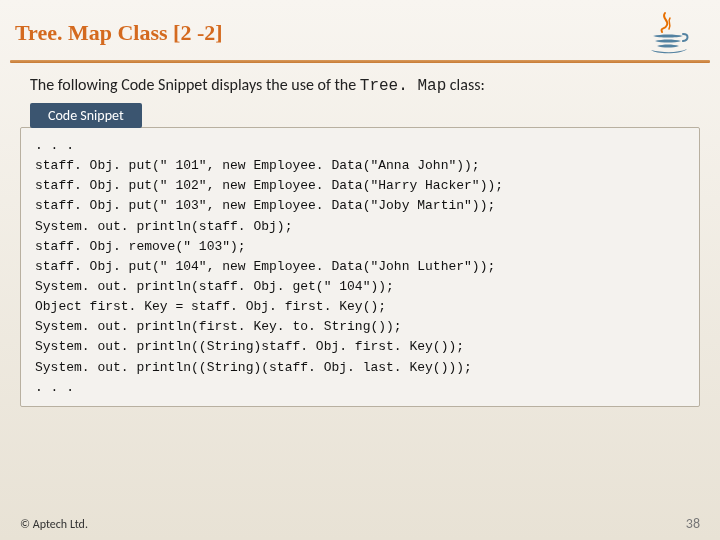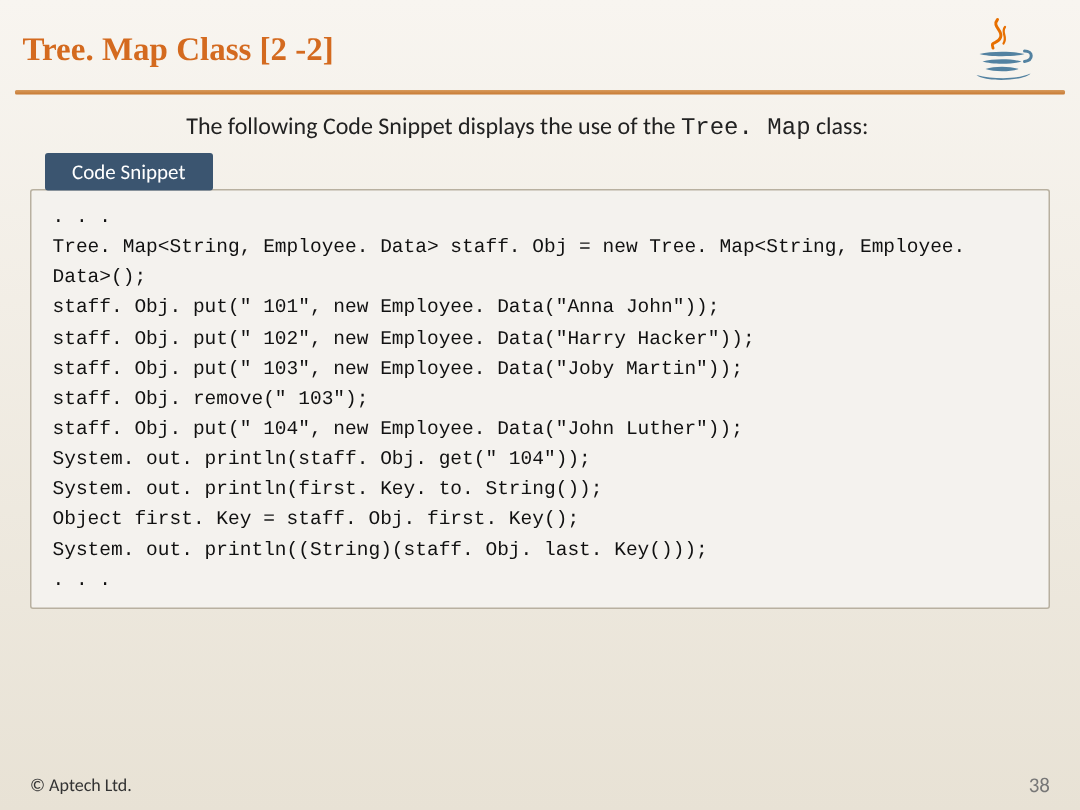--- a/index.html
+++ b/index.html
@@ -31,21 +31,20 @@
   }
   .java-logo {
     width: 50px;
     height: 45px;
     position: relative;
   }
   .intro {
     padding: 4px 47px 8px 30px;
     font-size: 16px;
     color: #222;
-    text-align: center;
   }
   .intro .monocls { font-family: 'Courier New', monospace; }
   .snippet-wrap {
     margin: 0 20px;
     position: relative;
   }
   .snippet-label {
     background: #3b5570;
     color: #fff;
     font-size: 14px;
@@ -106,29 +105,30 @@
 <div class="title-underline"></div>
 
 <div class="intro">
   <span>The following Code Snippet displays the use of the </span><span class="monocls">Tree. Map</span><span> class:</span>
 </div>
 
 <div class="snippet-wrap">
   <div class="snippet-label">Code Snippet</div>
   <div class="code-box">
     <div class="code-line">. . .</div>
-    <div class="code-line">Tree. Map&lt;String, Employee. Data&gt; staff. Obj = new Tree. Map&lt;String, Employee. Data&gt;();</div>
     <div class="code-line">staff. Obj. put(" 101", new Employee. Data("Anna John"));</div>
     <div class="code-line">staff. Obj. put(" 102", new Employee. Data("Harry Hacker"));</div>
     <div class="code-line">staff. Obj. put(" 103", new Employee. Data("Joby Martin"));</div>
+    <div class="code-line">System. out. println(staff. Obj);</div>
     <div class="code-line">staff. Obj. remove(" 103");</div>
     <div class="code-line">staff. Obj. put(" 104", new Employee. Data("John Luther"));</div>
     <div class="code-line">System. out. println(staff. Obj. get(" 104"));</div>
+    <div class="code-line">Object first. Key = staff. Obj. first. Key();</div>
     <div class="code-line">System. out. println(first. Key. to. String());</div>
-    <div class="code-line">Object first. Key = staff. Obj. first. Key();</div>
+    <div class="code-line">System. out. println((String)staff. Obj. first. Key());</div>
     <div class="code-line">System. out. println((String)(staff. Obj. last. Key()));</div>
     <div class="code-line">. . .</div>
   </div>
 </div>
 
 <div class="footer">
   <div>© Aptech Ltd.</div>
   <div class="footer-right">38</div>
 </div>
 

